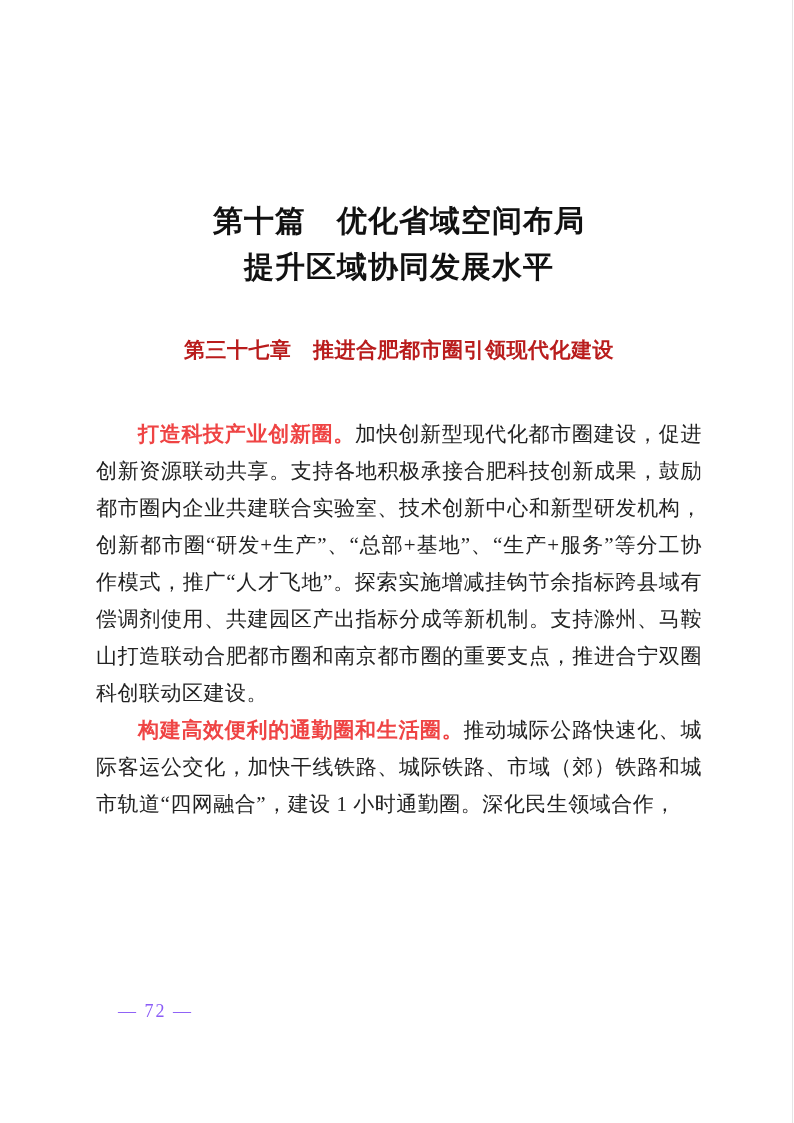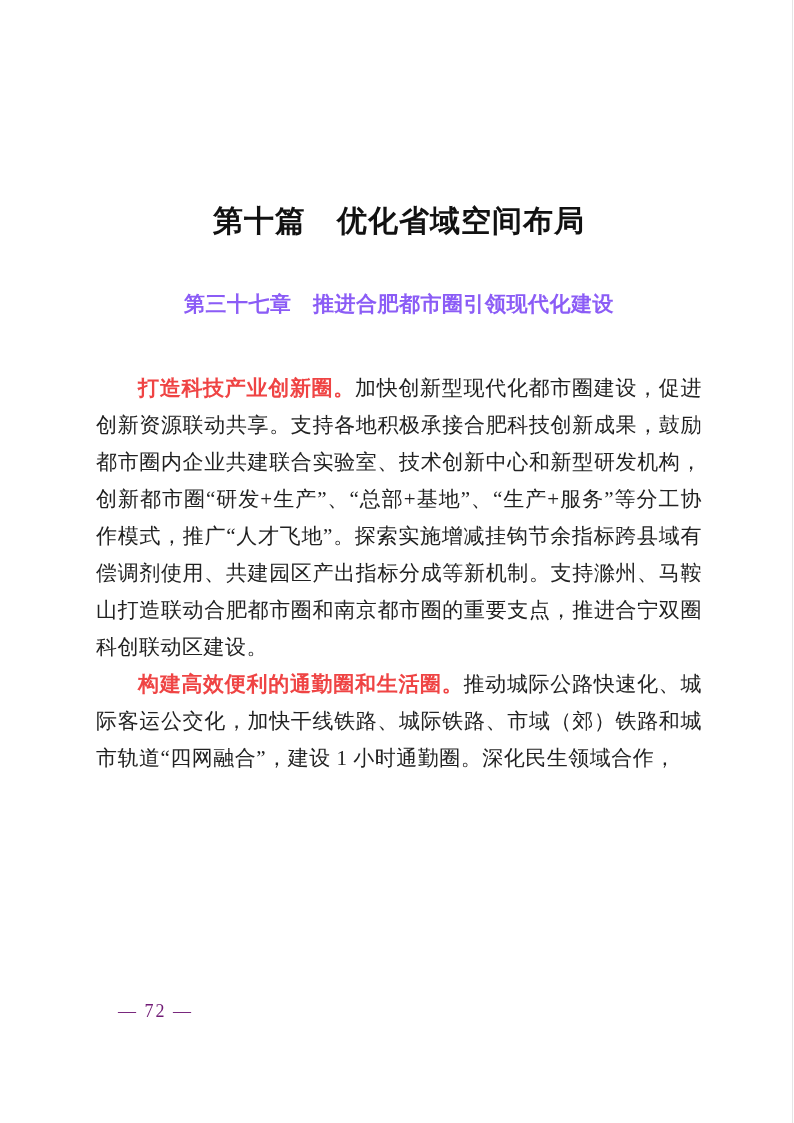--- a/index.html
+++ b/index.html
@@ -40,44 +40,45 @@
   }
   .intro { margin-top: 44px; }
   .chapter-heading {
     margin-top: 41px;
     text-align: center;
     font-family: "Liberation Sans", "DejaVu Sans", sans-serif;
     font-weight: bold;
     font-size: 21px;
     line-height: 37px;
     letter-spacing: 0.5px;
-    color: #8b5cf6;
+    color: #b91c1c;
   }
   .section { margin-top: 48px; }
   .section + .section { margin-top: 0; }
   .para-lead { font-weight: bold; color: #ef4444; }
   .page-number {
     position: absolute;
     left: 118px;
     top: 998px;
     font-size: 18px;
     line-height: 26px;
     letter-spacing: 2px;
-    color: #701a75;
+    color: #8b5cf6;
     font-family: "Liberation Serif", "DejaVu Serif", serif;
   }
 </style>
 </head>
 <body>
 
 <div class="page">
   <div class="content">
 
     <h1 class="doc-title">
       <span class="title-line">第十篇　优化省域空间布局</span>
+      <span class="title-line">提升区域协同发展水平</span>
     </h1>
 
 
     <h2 class="chapter-heading">第三十七章　推进合肥都市圈引领现代化建设</h2>
 
     <p class="body-para section">
       <b class="para-lead">打造科技产业创新圈。</b><span>加快创新型现代化都市圈建设，促进创新资源联动共享。支持各地积极承接合肥科技创新成果，鼓励都市圈内企业共建联合实验室、技术创新中心和新型研发机构，创新都市圈“研发+生产”、“总部+基地”、“生产+服务”等分工协作模式，推广“人才飞地”。探索实施增减挂钩节余指标跨县域有偿调剂使用、共建园区产出指标分成等新机制。支持滁州、马鞍山打造联动合肥都市圈和南京都市圈的重要支点，推进合宁双圈科创联动区建设。</span>
     </p>
 
     <p class="body-para section">

